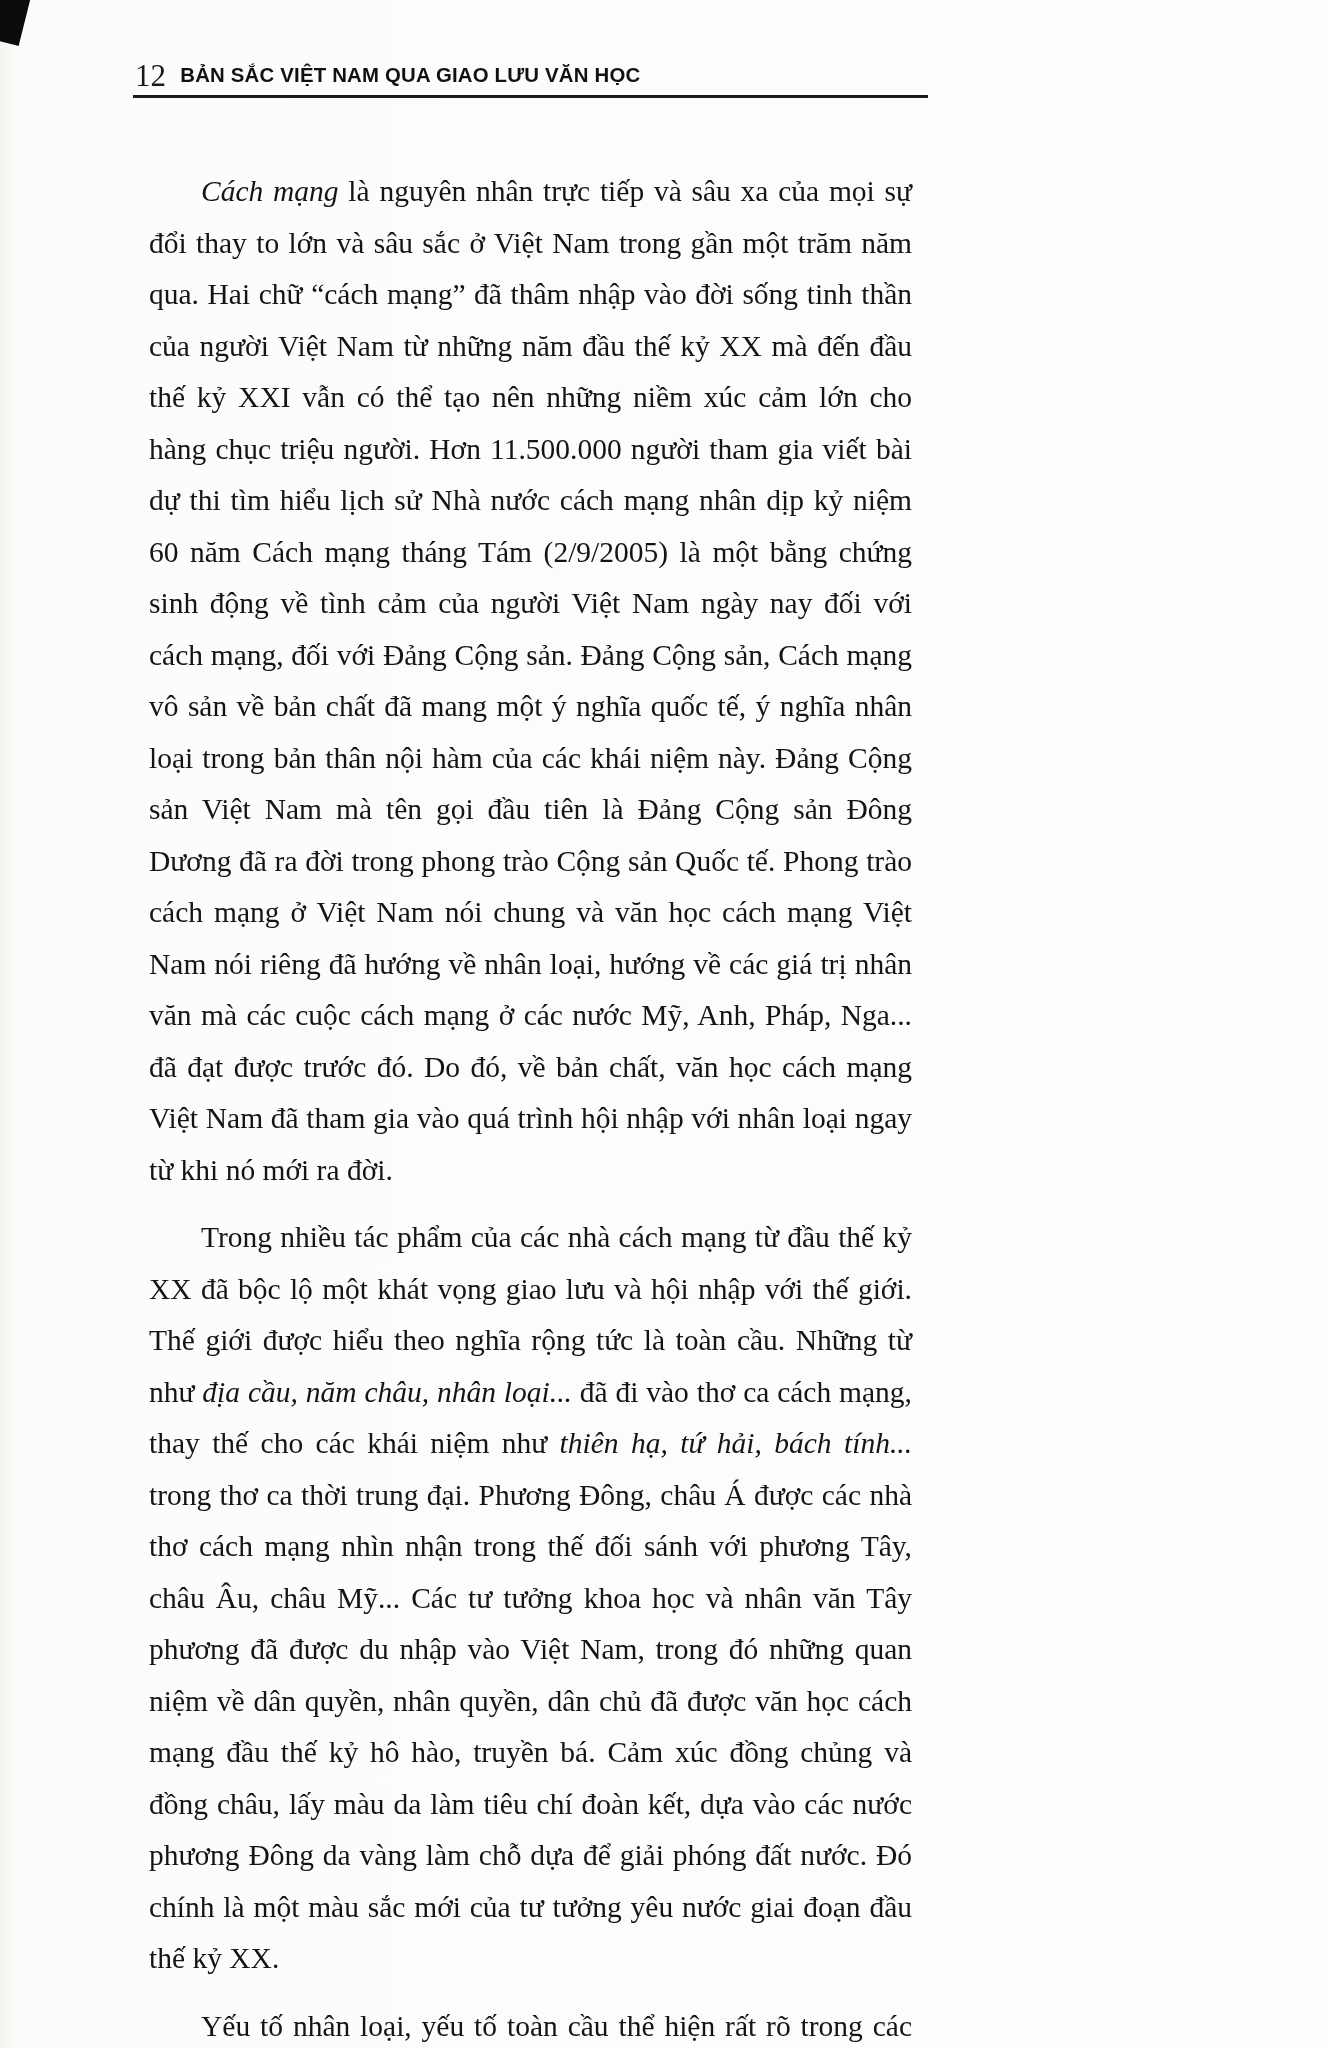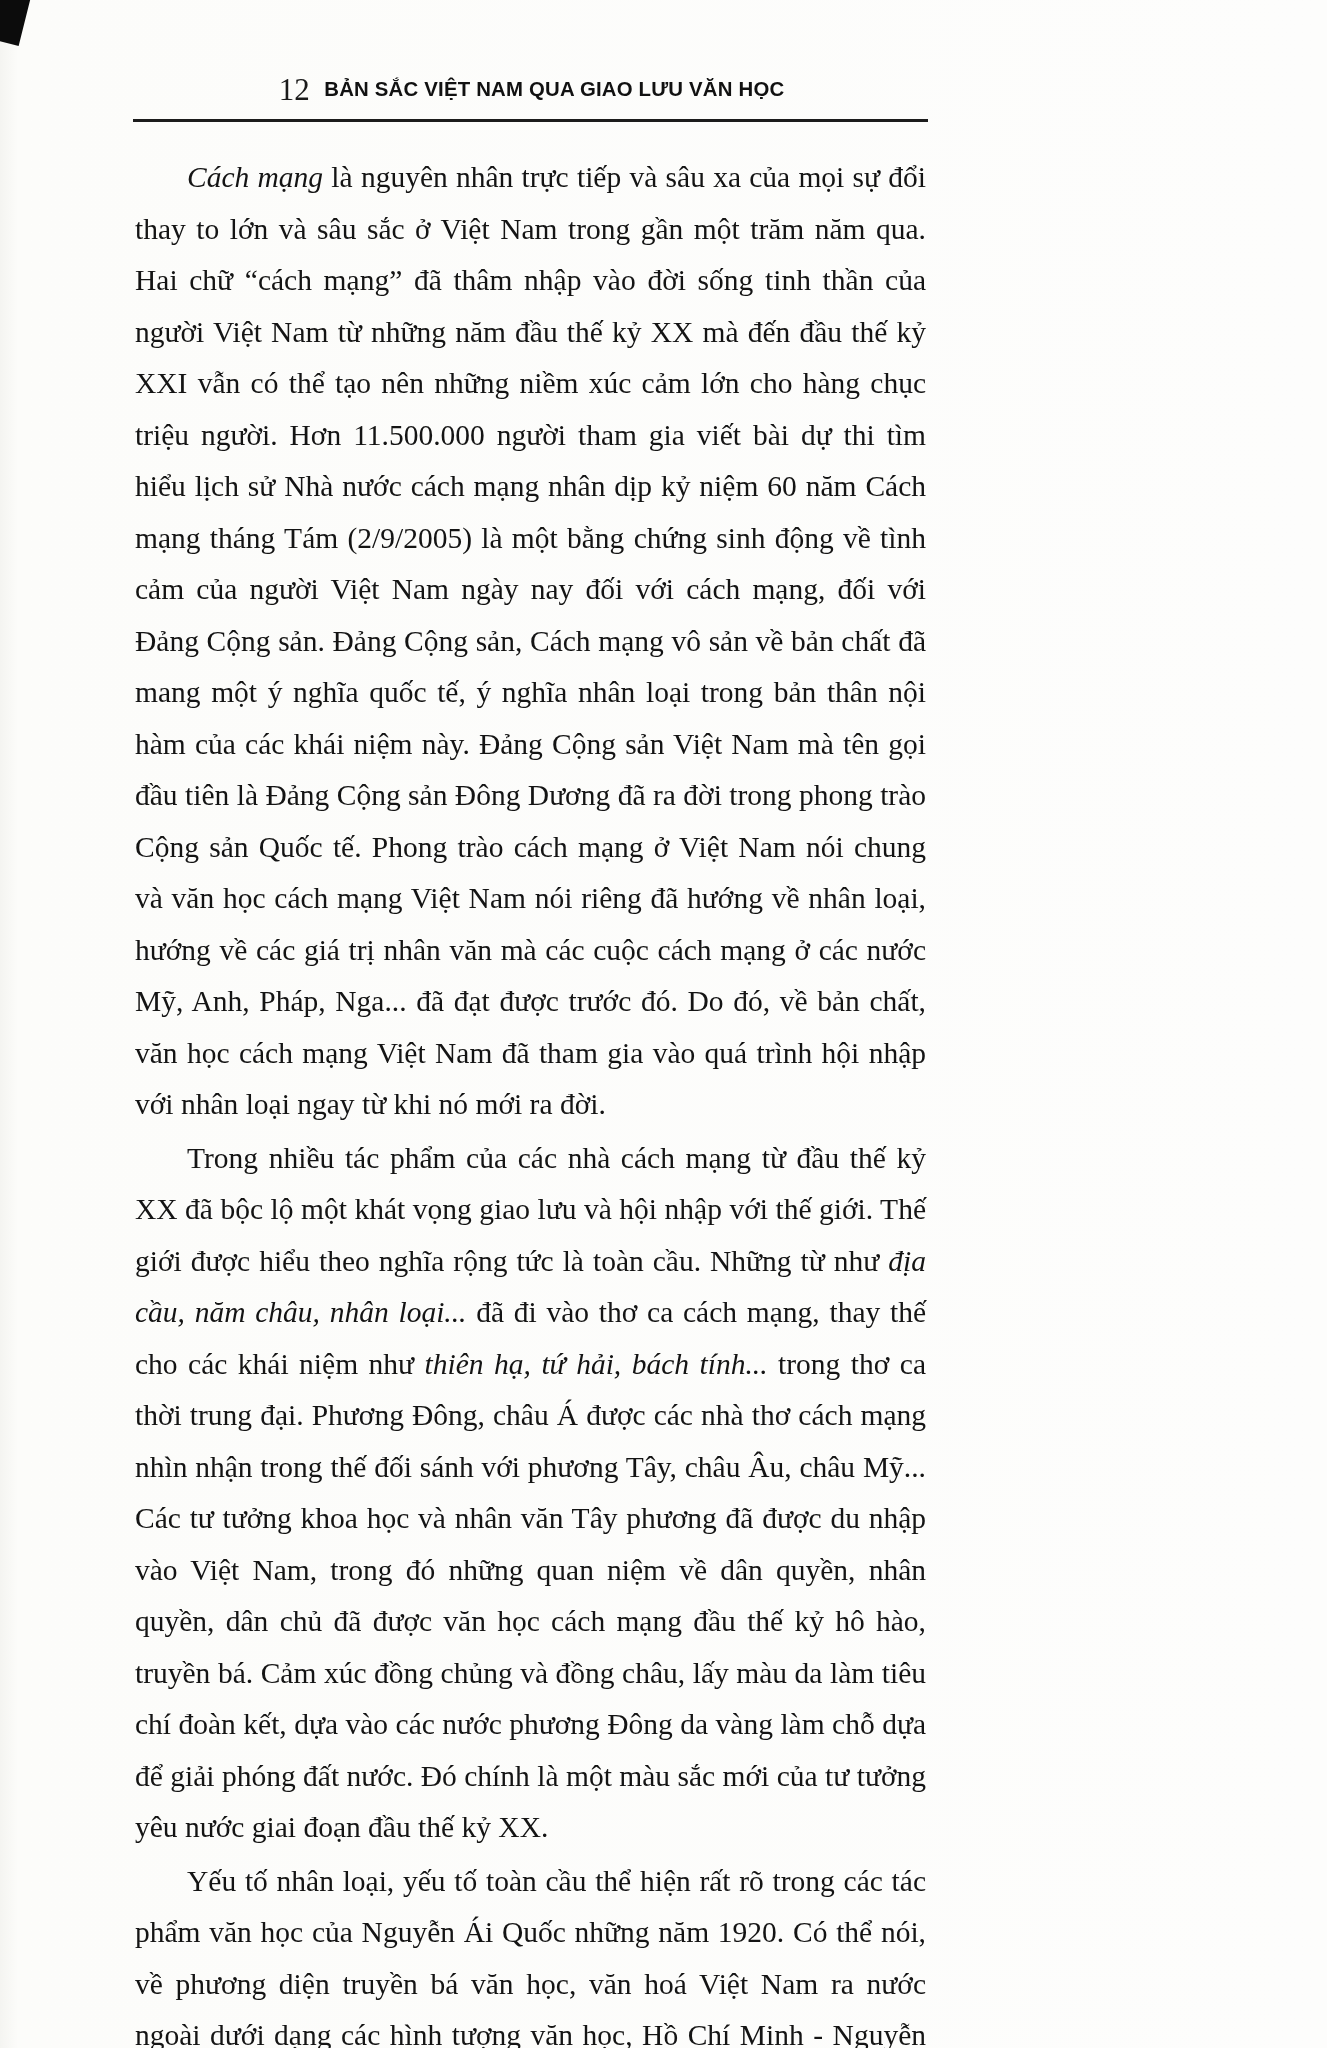--- a/index.html
+++ b/index.html
@@ -22,27 +22,27 @@
     left: -14px;
     top: -30px;
     width: 42px;
     height: 72px;
     background: #0c0c0c;
     transform: rotate(14deg);
   }
   .page-header {
     position: absolute;
     left: 133px;
-    top: 74px;
+    top: 60px;
     width: 795px;
     display: flex;
-    justify-content: center;
+    justify-content: flex-start;
     align-items: flex-end;
     border-bottom: 3px solid #1c1c1c;
-    padding-bottom: 14px;
+    padding-bottom: 4px;
   }
   .page-number {
     font-family: "Liberation Serif", serif;
     font-size: 31px;
     line-height: 1;
     color: #1a1a1a;
     padding-left: 2px;
   }
   .header-title {
     font-family: "Liberation Sans", sans-serif;
@@ -59,21 +59,21 @@
     position: absolute;
     left: 133px;
     top: 150px;
     width: 795px;
     font-size: 29.5px;
     line-height: 51.5px;
     text-align: justify;
     color: #141414;
   }
   .body-text p.para {
-    margin: 2px;
+    margin: 16px;
     text-indent: 52px;
   }
   .body-text i { font-style: italic; }
 </style>
 </head>
 <body>
 
 <div class="page">
 
   <div class="scan-artifact"></div>

